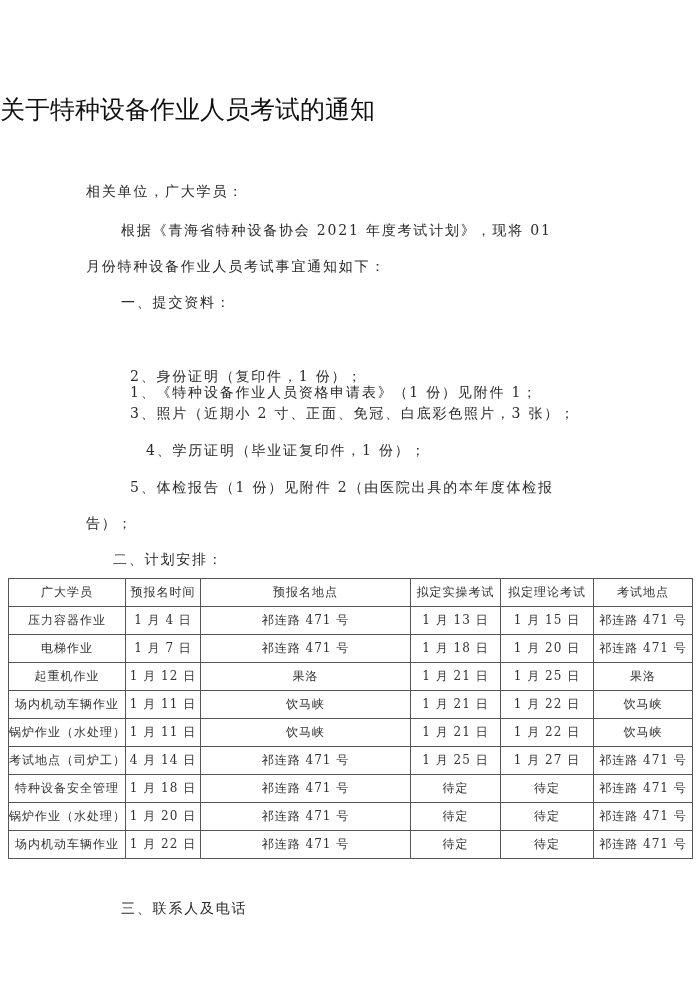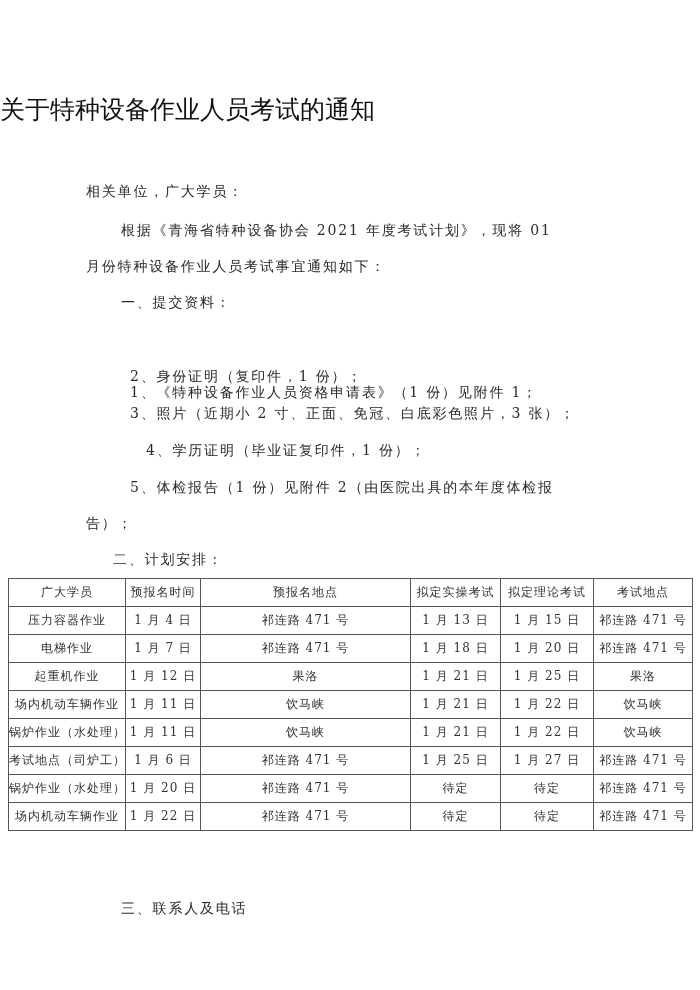--- a/index.html
+++ b/index.html
@@ -101,24 +101,32 @@
     <tr>
       <td>锅炉作业（水处理）</td>
       <td>1 月 11 日</td>
       <td>饮马峡</td>
       <td>1 月 21 日</td>
       <td>1 月 22 日</td>
       <td>饮马峡</td>
     </tr>
     <tr>
       <td>考试地点（司炉工）</td>
-      <td>1 月 6 日</td>
+      <td>4 月 14 日</td>
       <td>祁连路 471 号</td>
       <td>1 月 25 日</td>
       <td>1 月 27 日</td>
+      <td>祁连路 471 号</td>
+    </tr>
+    <tr>
+      <td>特种设备安全管理</td>
+      <td>1 月 18 日</td>
+      <td>祁连路 471 号</td>
+      <td>待定</td>
+      <td>待定</td>
       <td>祁连路 471 号</td>
     </tr>
     <tr>
       <td>锅炉作业（水处理）</td>
       <td>1 月 20 日</td>
       <td>祁连路 471 号</td>
       <td>待定</td>
       <td>待定</td>
       <td>祁连路 471 号</td>
     </tr>

